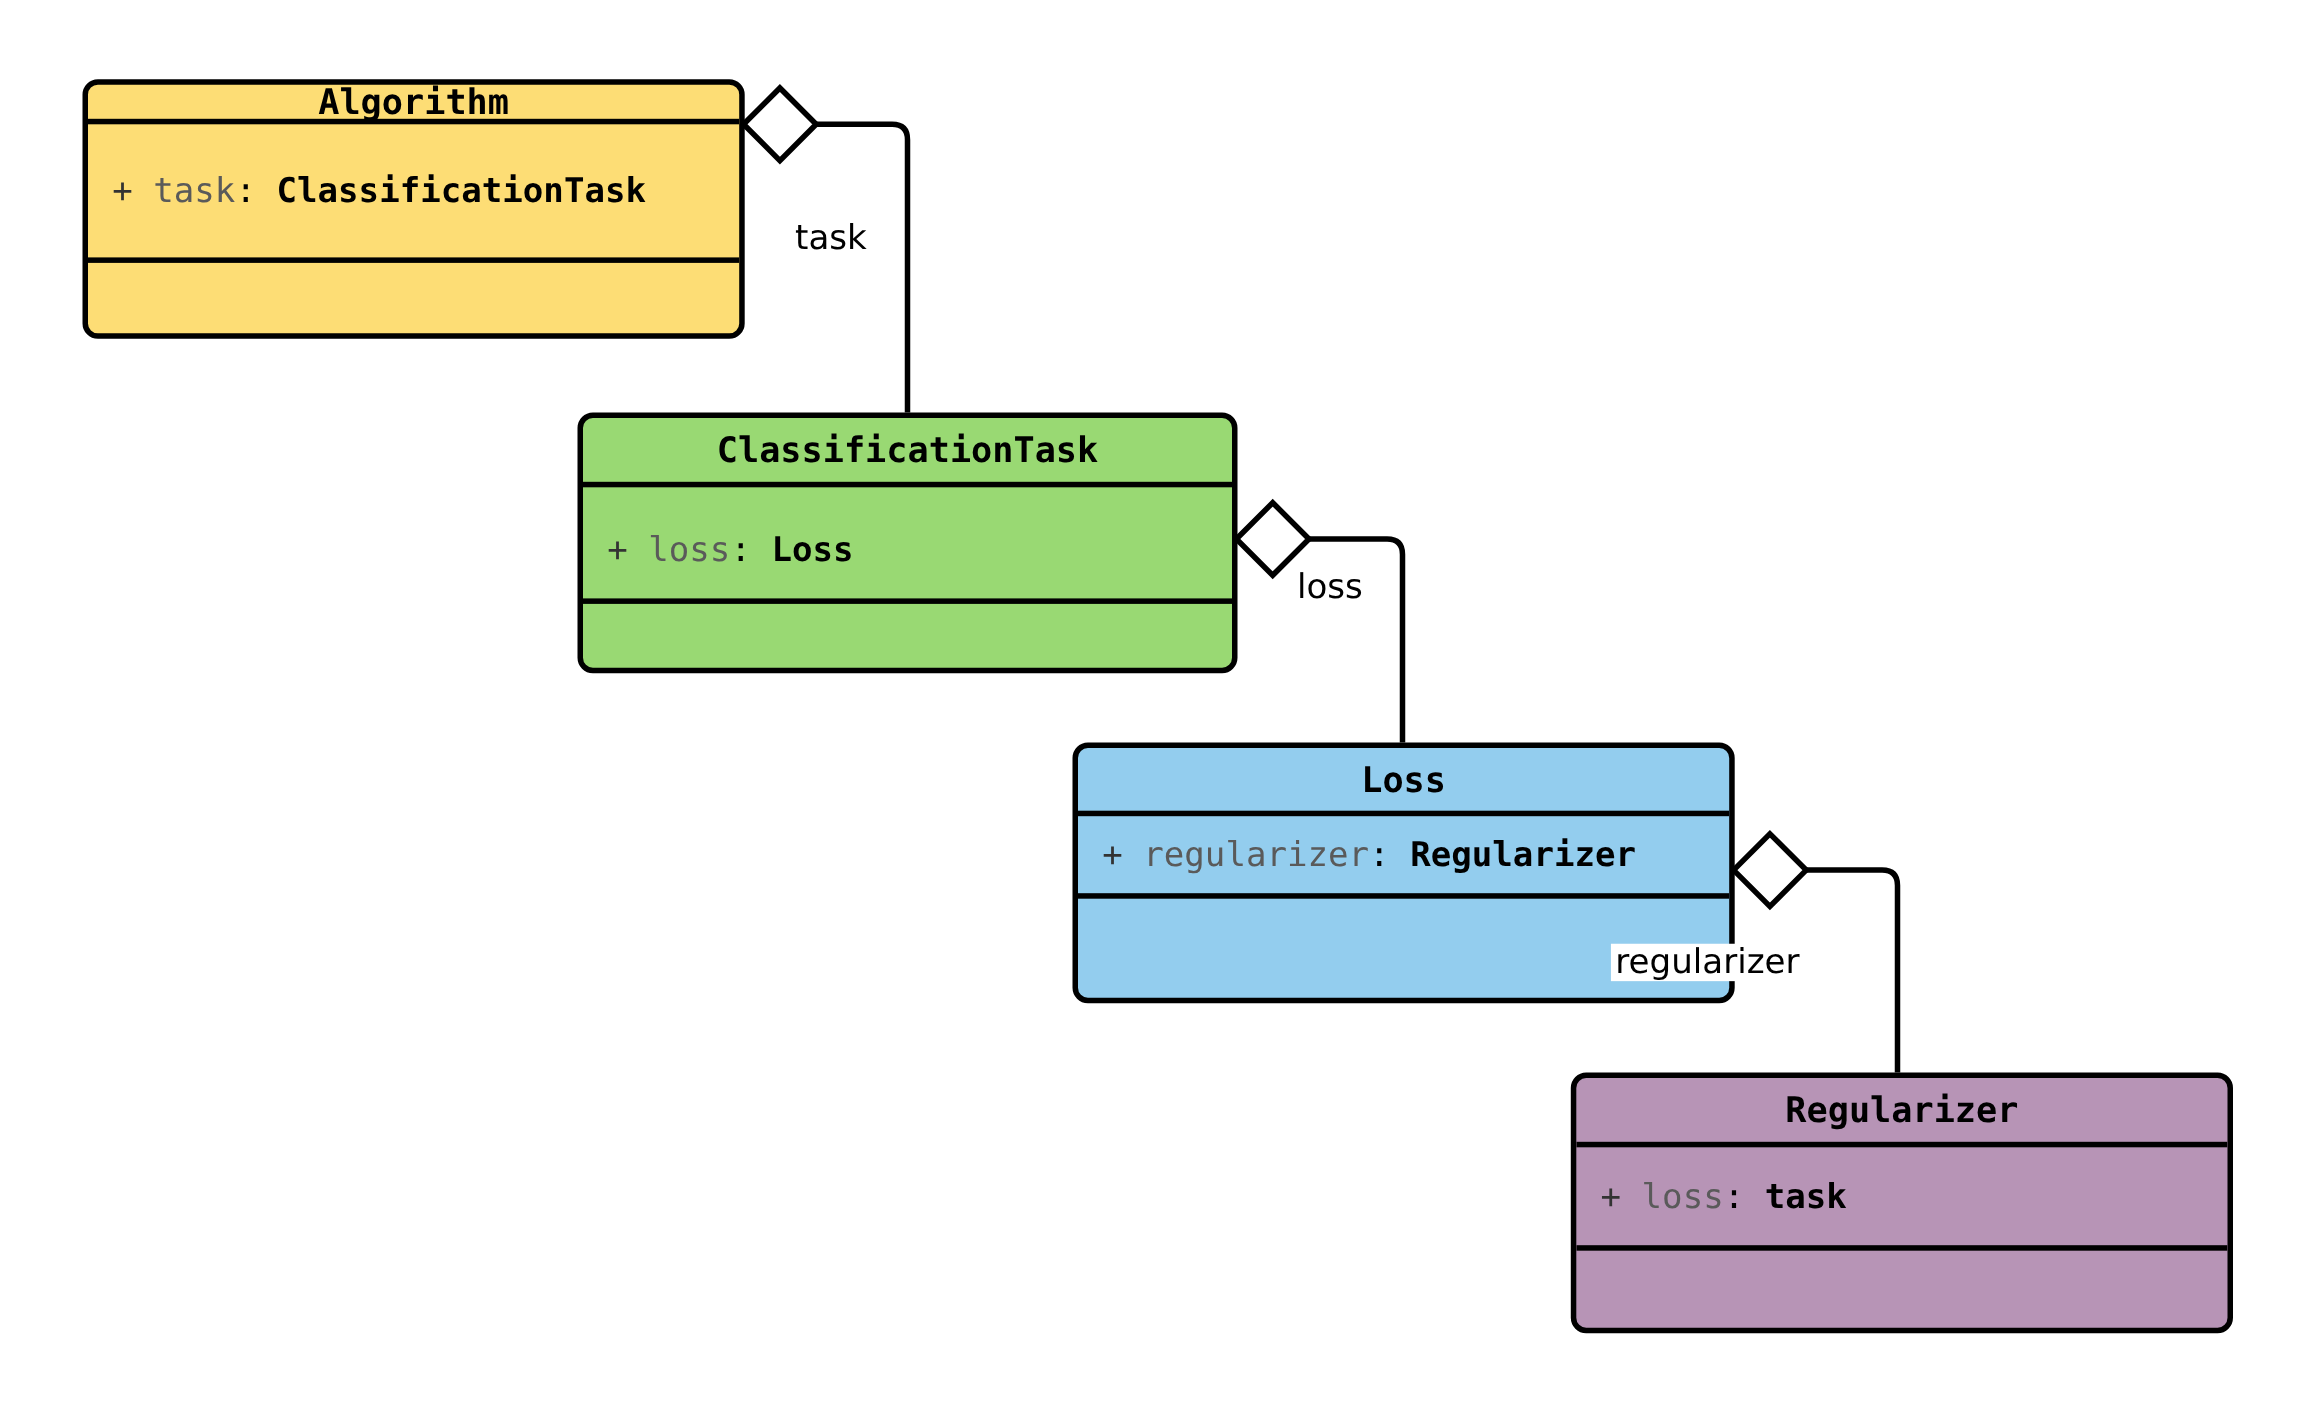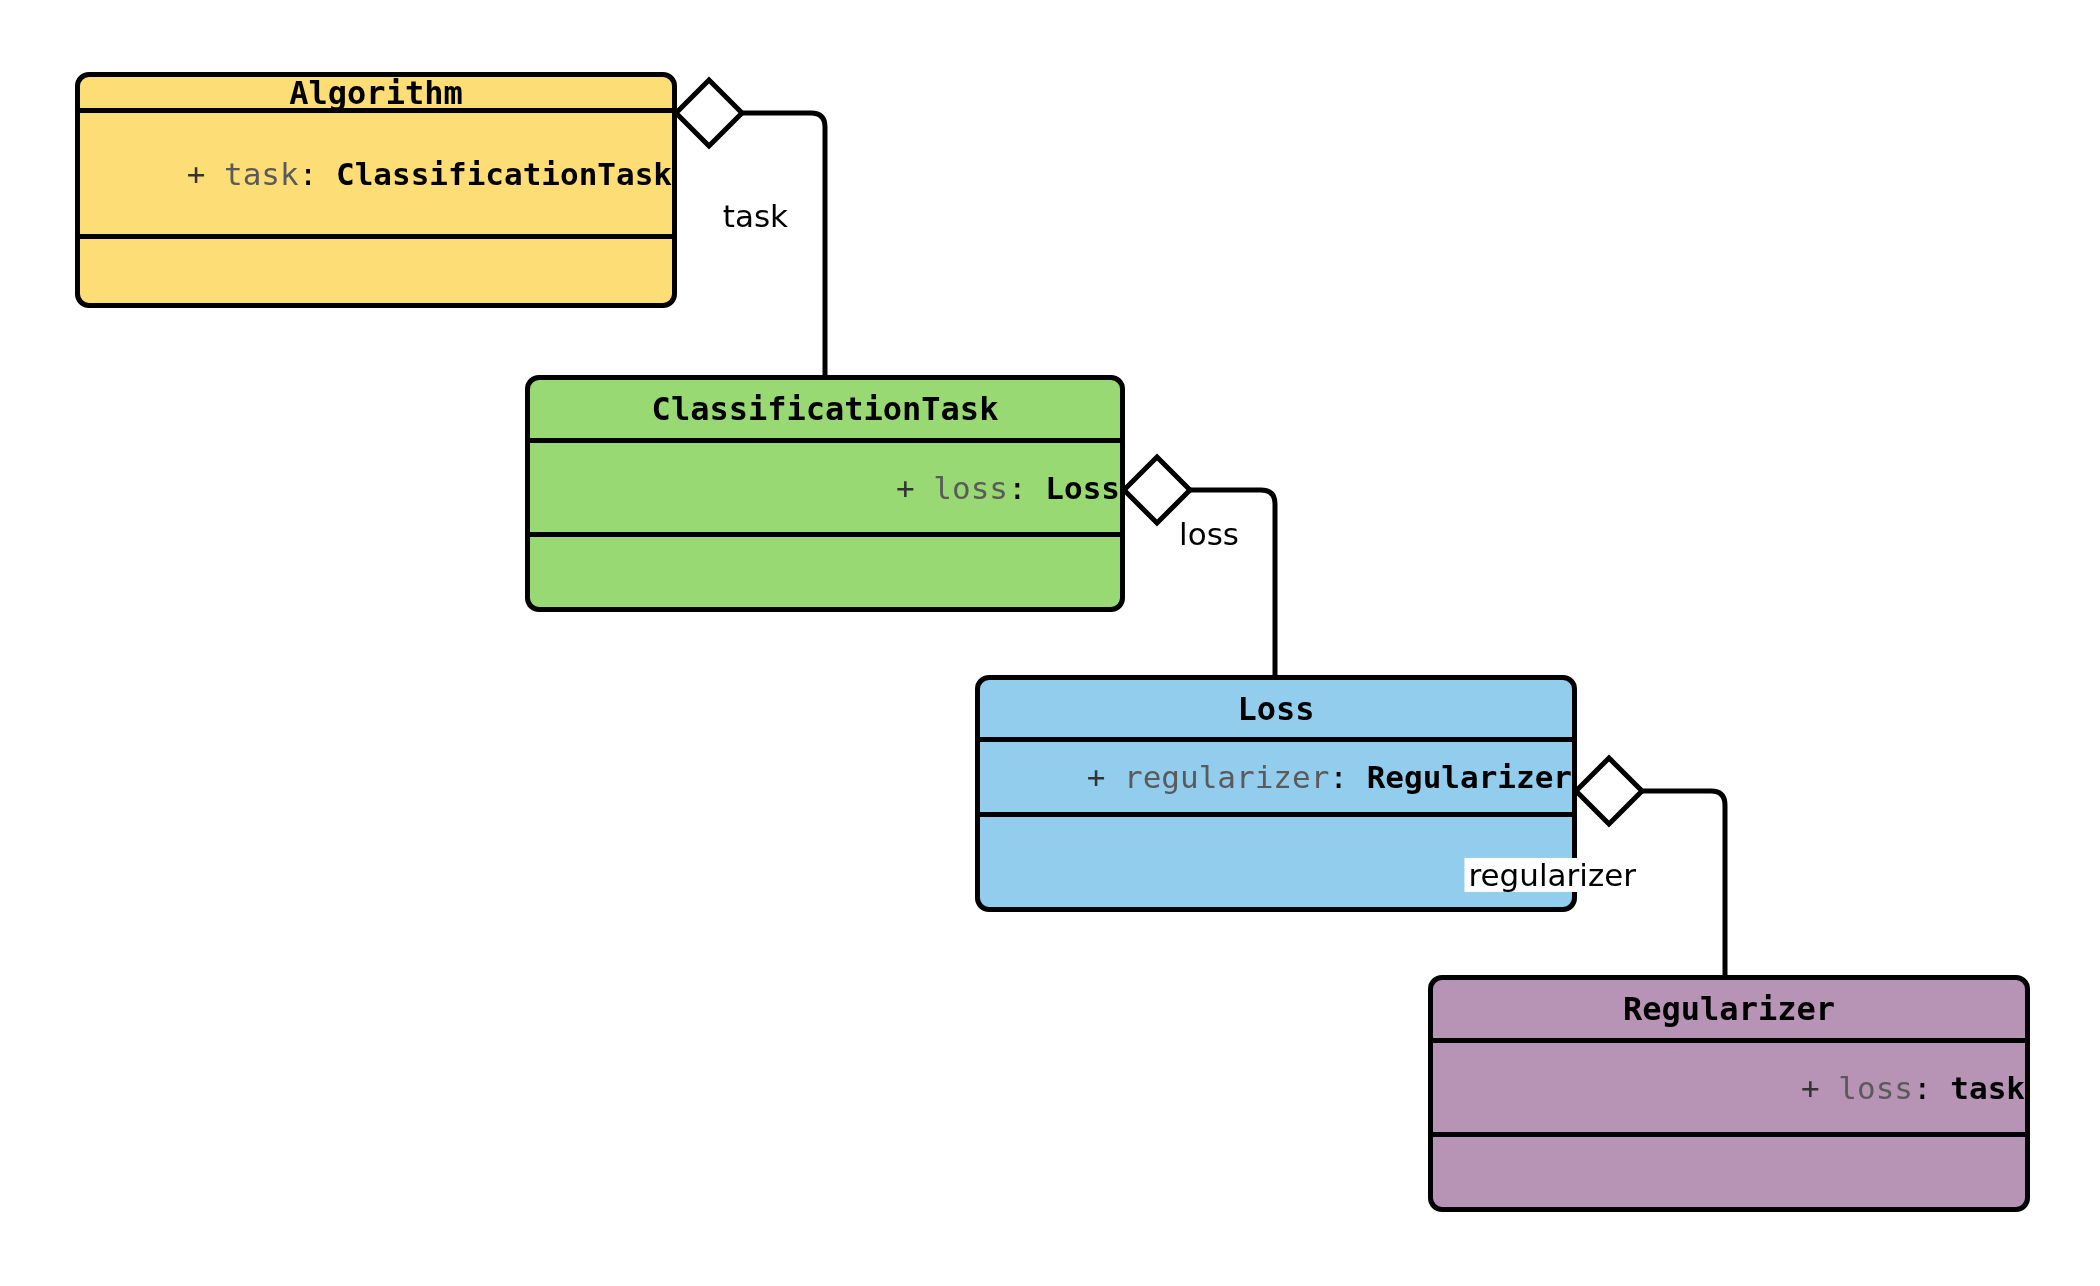--- a/index.html
+++ b/index.html
@@ -51,21 +51,20 @@
   .uml-attrs {
     box-sizing: border-box;
     display: flex;
     align-items: center;
     font-family: "DejaVu Sans Mono", monospace;
     font-size: 31px;
     color: #000000;
     padding-left: 22px;
     border-bottom: 5px solid #000000;
     white-space: nowrap;
-    justify-content: flex-end;
   }
   .uml-methods {
     box-sizing: border-box;
     flex: 1 1 auto;
   }
   .attr-vis {
     color: #333333;
     font-weight: normal;
   }
   .attr-name {
@@ -112,21 +111,21 @@
   <div id="nodes">
       <div class="uml-class" style="left: 75px; top: 72px; width: 602px; height: 236px; background: rgb(253, 221, 117); border-color: rgb(0, 0, 0);">
         <div class="uml-title" style="height: 36px; border-bottom-color: rgb(0, 0, 0);">Algorithm</div>
         <div class="uml-attrs" style="height: 126px; border-bottom-color: rgb(0, 0, 0);">
           <div><span class="attr-vis">+</span> <span class="attr-name">task</span><span class="attr-colon">:</span> <span class="attr-type">ClassificationTask</span></div>
         </div>
         <div class="uml-methods"></div>
       </div>
       <div class="uml-class" style="left: 525px; top: 375px; width: 600px; height: 237px; background: rgb(153, 217, 115); border-color: rgb(0, 0, 0);">
         <div class="uml-title" style="height: 63px; border-bottom-color: rgb(0, 0, 0);">ClassificationTask</div>
-        <div class="uml-attrs" style="height: 94px; border-bottom-color: rgb(0, 0, 0);">
+        <div class="uml-attrs" style="height: 94px; border-bottom-color: rgb(0, 0, 0); margin-top: 12px;">
           <div><span class="attr-vis">+</span> <span class="attr-name">loss</span><span class="attr-colon">:</span> <span class="attr-type">Loss</span></div>
         </div>
         <div class="uml-methods"></div>
       </div>
       <div class="uml-class" style="left: 975px; top: 675px; width: 602px; height: 237px; background: rgb(147, 205, 238); border-color: rgb(0, 0, 0);">
         <div class="uml-title" style="height: 62px; border-bottom-color: rgb(0, 0, 0);">Loss</div>
         <div class="uml-attrs" style="height: 75px; border-bottom-color: rgb(0, 0, 0);">
           <div><span class="attr-vis">+</span> <span class="attr-name">regularizer</span><span class="attr-colon">:</span> <span class="attr-type">Regularizer</span></div>
         </div>
         <div class="uml-methods"></div>

